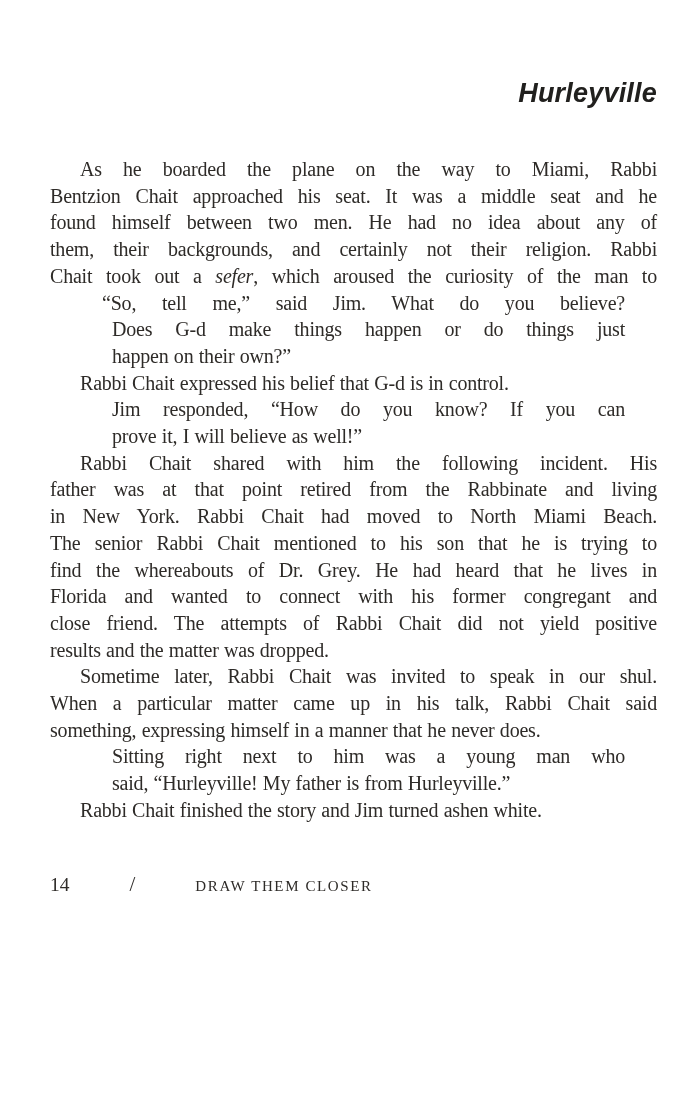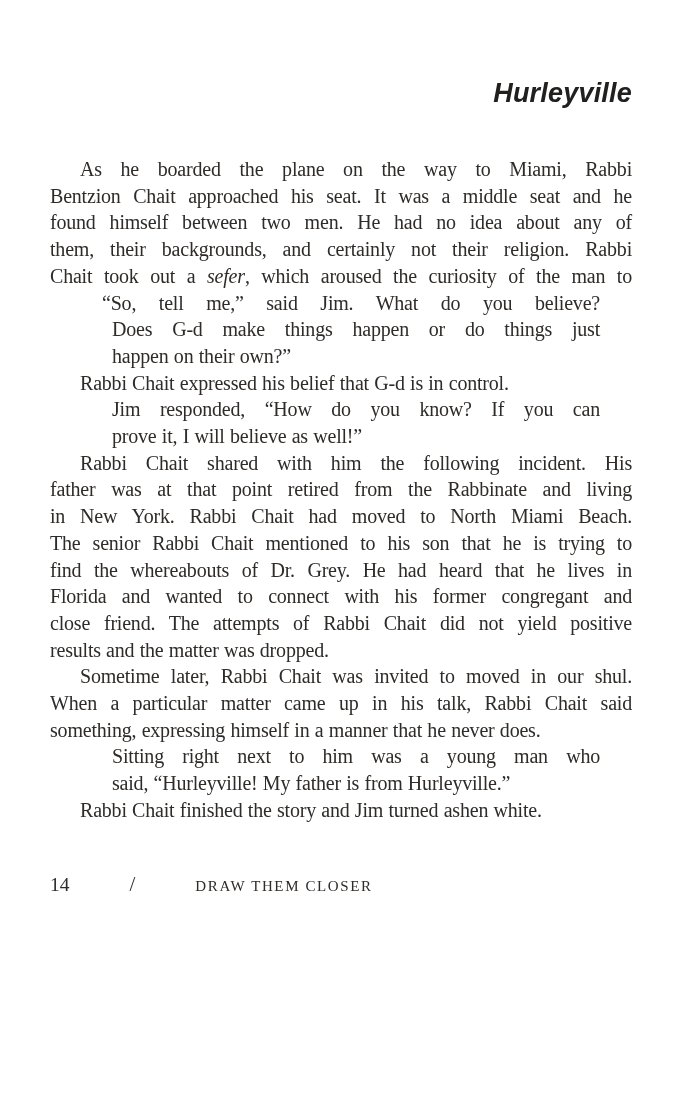--- a/index.html
+++ b/index.html
@@ -8,21 +8,21 @@
     --bg-color: #ffffff;
   }
   * { margin: 0; padding: 0; box-sizing: border-box; }
   html, body { background: #ffffff; }
   body { width: 700px; height: 1100px; overflow: hidden; }
 
   .page {
     width: 700px;
     height: 778px;
     background: var(--bg-color);
-    padding: 76px 68px 0 50px;
+    padding: 76px 43px 0 50px;
     font-family: "Liberation Serif", serif;
     color: var(--text-color);
     position: relative;
   }
 
   .header {
     text-align: right;
     line-height: 34px;
     height: 34px;
   }
@@ -111,21 +111,21 @@
         <span class="line">Rabbi Chait shared with him the following incident. His</span>
         <span class="line">father was at that point retired from the Rabbinate and living</span>
         <span class="line">in New York. Rabbi Chait had moved to North Miami Beach.</span>
         <span class="line">The senior Rabbi Chait mentioned to his son that he is trying to</span>
         <span class="line">find the whereabouts of Dr. Grey. He had heard that he lives in</span>
         <span class="line">Florida and wanted to connect with his former congregant and</span>
         <span class="line">close friend. The attempts of Rabbi Chait did not yield positive</span>
         <span class="line last">results and the matter was dropped.</span>
       </p>
       <p class="para body">
-        <span class="line">Sometime later, Rabbi Chait was invited to moved in our shul.</span>
+        <span class="line">Sometime later, Rabbi Chait was invited to speak in our shul.</span>
         <span class="line">When a particular matter came up in his talk, Rabbi Chait said</span>
         <span class="line last">something, expressing himself in a manner that he never does.</span>
       </p>
       <p class="para quote">
         <span class="line">Sitting right next to him was a young man who</span>
         <span class="line last">said, “Hurleyville! My father is from Hurleyville.”</span>
       </p>
       <p class="para body">
         <span class="line last">Rabbi Chait finished the story and Jim turned ashen white.</span>
       </p>

